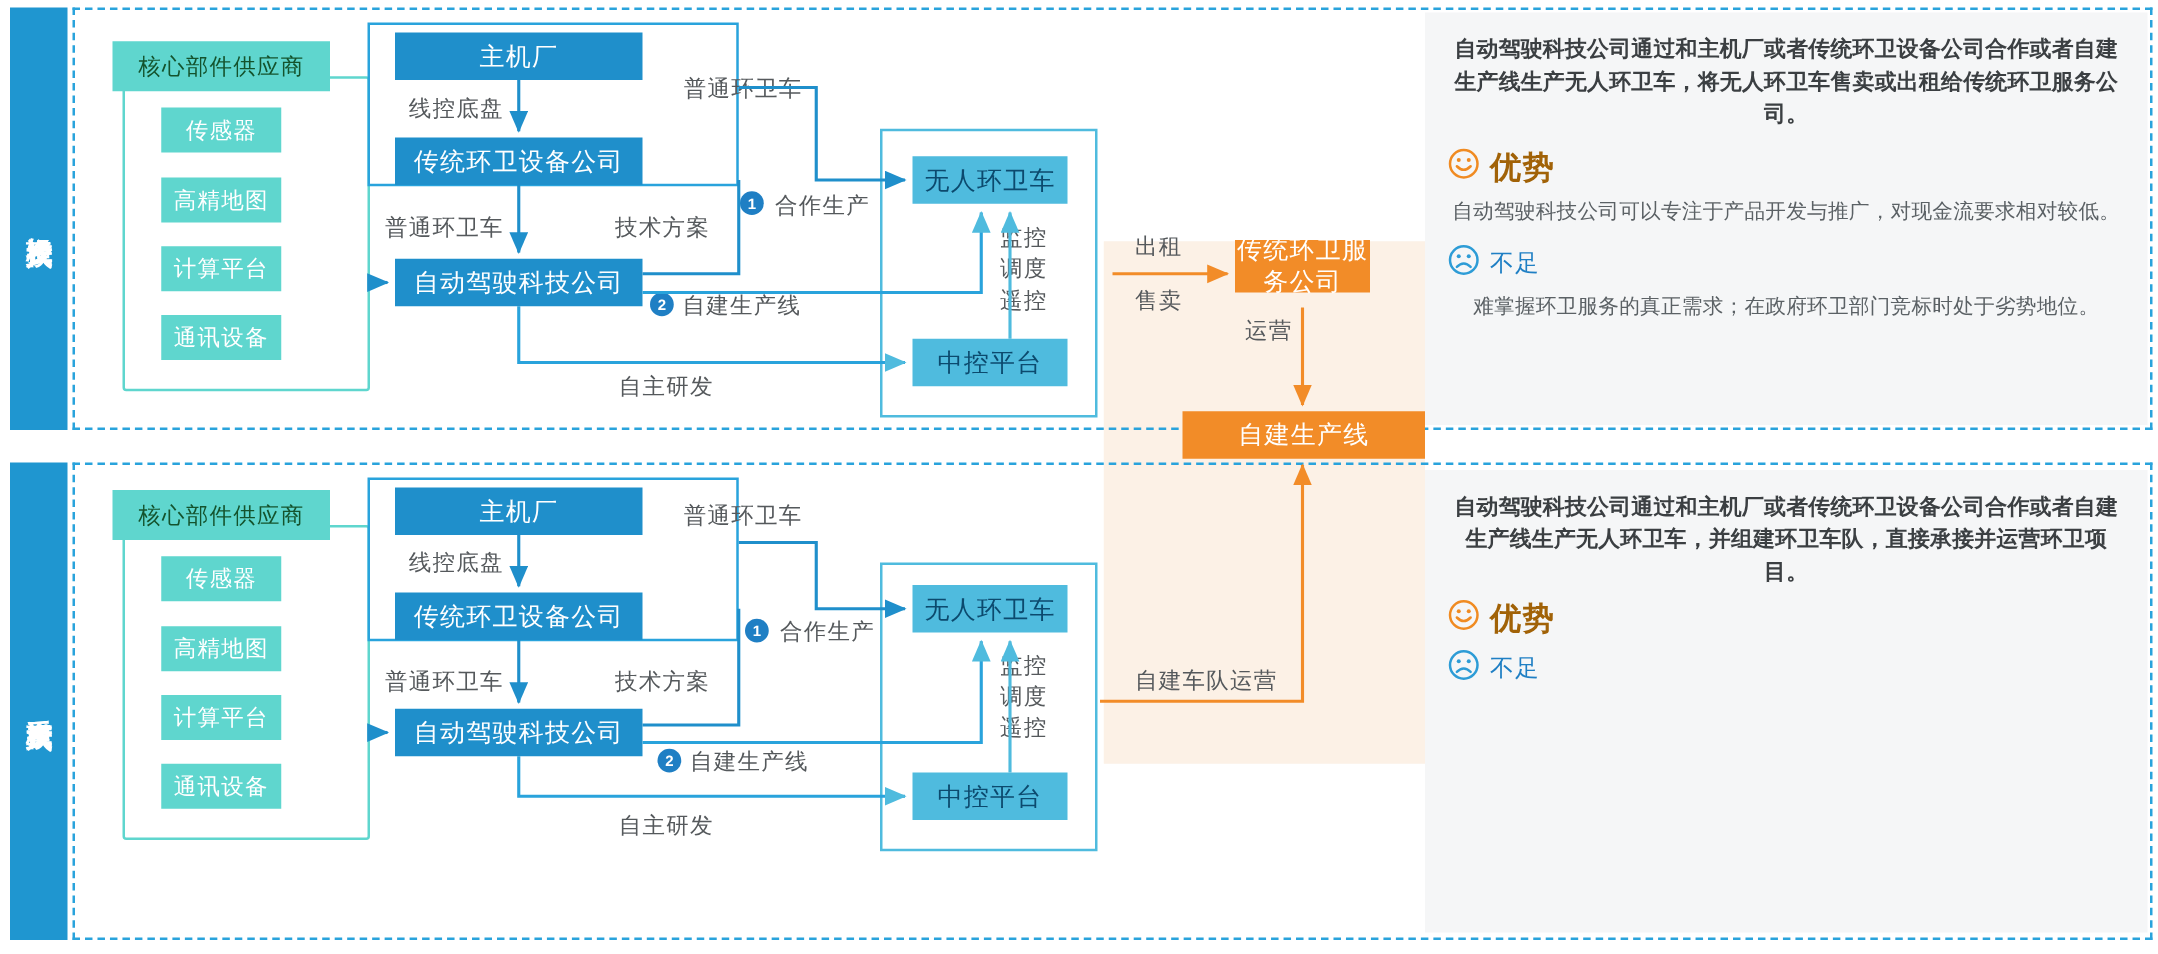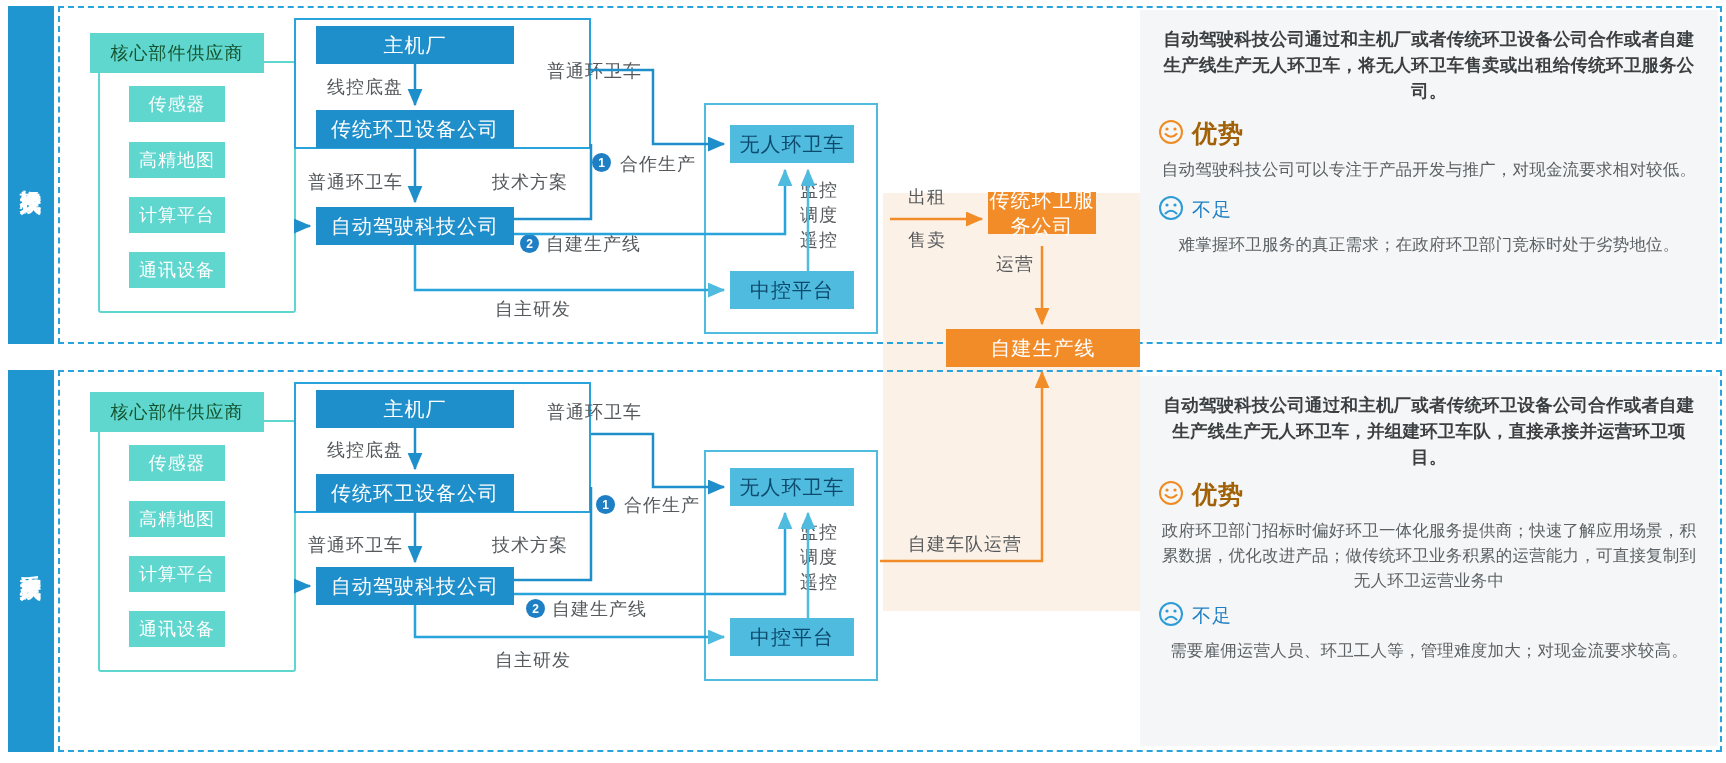--- a/index.html
+++ b/index.html
@@ -276,33 +276,31 @@
       <span class="face">
         <svg width="26" height="26" viewBox="0 0 26 26">
           <circle cx="13" cy="13" r="11" fill="none" stroke="#F08B22" stroke-width="2"></circle>
           <circle cx="9" cy="10" r="1.6" fill="#F08B22"></circle>
           <circle cx="17" cy="10" r="1.6" fill="#F08B22"></circle>
           <path d="M7.5 15 Q13 20.5 18.5 15" fill="none" stroke="#F08B22" stroke-width="2" stroke-linecap="round"></path>
         </svg>
       </span>
       <span class="sp-title-pos">优势</span>
     </div>
-    <div class="sp-body">政府环卫部门招标时偏好环卫一体化服务提供商；快速了解应用场景，积累数据，优化改进产品；做传统环卫业务积累的运营能力，可直接复制到无人环卫运营业务中</div>
     <div class="sp-row tight">
       <span class="face">
         <svg width="26" height="26" viewBox="0 0 26 26">
           <circle cx="13" cy="13" r="11" fill="none" stroke="#2D9CD6" stroke-width="2"></circle>
           <circle cx="9" cy="10" r="1.6" fill="#2D9CD6"></circle>
           <circle cx="17" cy="10" r="1.6" fill="#2D9CD6"></circle>
           <path d="M7.5 18.5 Q13 13 18.5 18.5" fill="none" stroke="#2D9CD6" stroke-width="2" stroke-linecap="round"></path>
         </svg>
       </span>
       <span class="sp-title-neg">不足</span>
     </div>
-    <div class="sp-body">需要雇佣运营人员、环卫工人等，管理难度加大；对现金流要求较高。</div>
   </div>
 
   <svg class="overlay">
     <defs>
       <marker id="ah-blue" markerWidth="8" markerHeight="8" refX="6.5" refY="3" orient="auto">
         <path d="M0,0 L7,3 L0,6 Z" fill="#1F8FCB"></path>
       </marker>
       <marker id="ah-blue-l" markerWidth="8" markerHeight="8" refX="6.5" refY="3" orient="auto">
         <path d="M0,0 L7,3 L0,6 Z" fill="#4FBBDE"></path>
       </marker>

